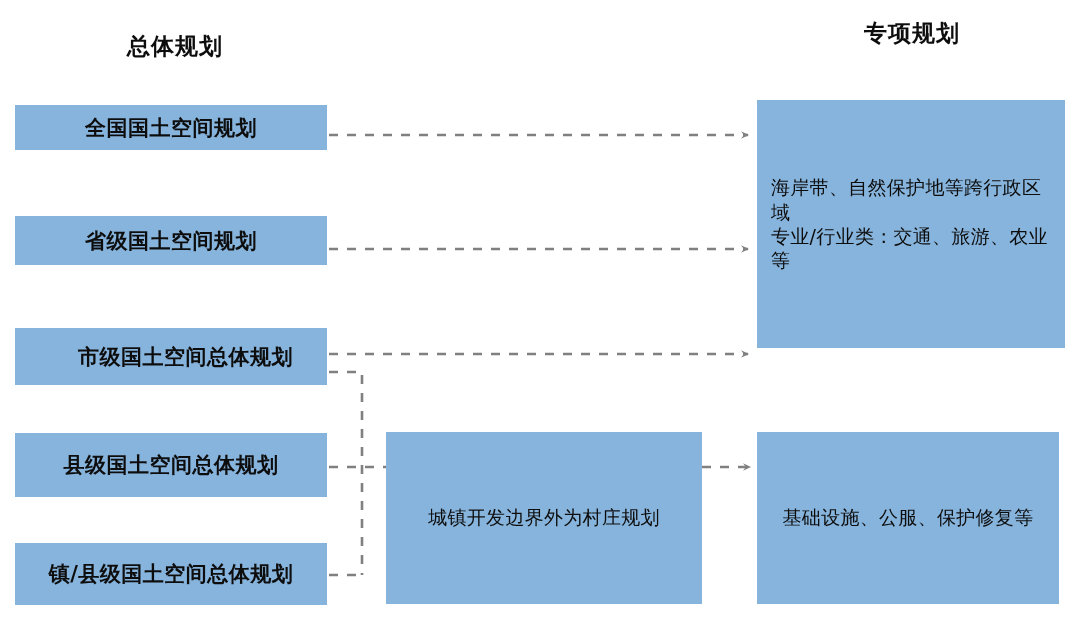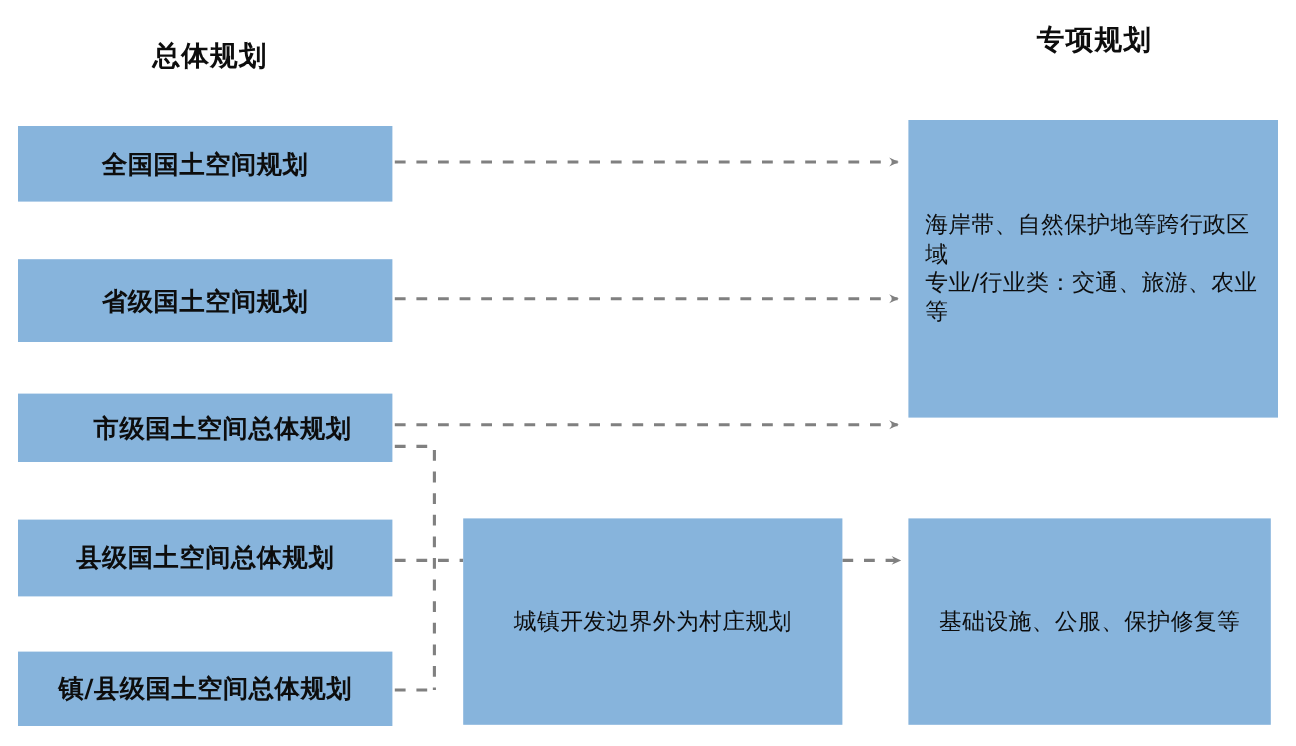--- a/index.html
+++ b/index.html
@@ -97,25 +97,25 @@
 
     <path d="M329,372 L362,372 L362,575" fill="none" stroke="#808080" stroke-width="2.6" stroke-dasharray="9,9"></path>
 
     <line x1="329" y1="467" x2="386" y2="467" stroke="#808080" stroke-width="2.6" stroke-dasharray="9,9"></line>
 
     <line x1="329" y1="575" x2="364" y2="575" stroke="#808080" stroke-width="2.6" stroke-dasharray="9,9"></line>
 
     <line x1="702" y1="467" x2="750" y2="467" stroke="#808080" stroke-width="2.6" stroke-dasharray="9,9" marker-end="url(#arrowhead)"></line>
   </svg>
 
-  <div class="node node-bold center-text" style="left:15px; top:105px; width:312px; height:63px;">
+  <div class="node node-bold center-text" style="left:15px; top:105px; width:312px; height:45px;">
     <span class="node-label">全国国土空间规划</span>
   </div>
 
-  <div class="node node-bold center-text" style="left:15px; top:216px; width:312px; height:69px;">
+  <div class="node node-bold center-text" style="left:15px; top:216px; width:312px; height:49px;">
     <span class="node-label">省级国土空间规划</span>
   </div>
 
   <div class="node node-bold center-text" style="left:15px; top:328px; width:312px; height:57px;padding-left:29px;">
     <span class="node-label">市级国土空间总体规划</span>
   </div>
 
   <div class="node node-bold center-text" style="left:15px; top:433px; width:312px; height:64px;">
     <span class="node-label">县级国土空间总体规划</span>
   </div>

